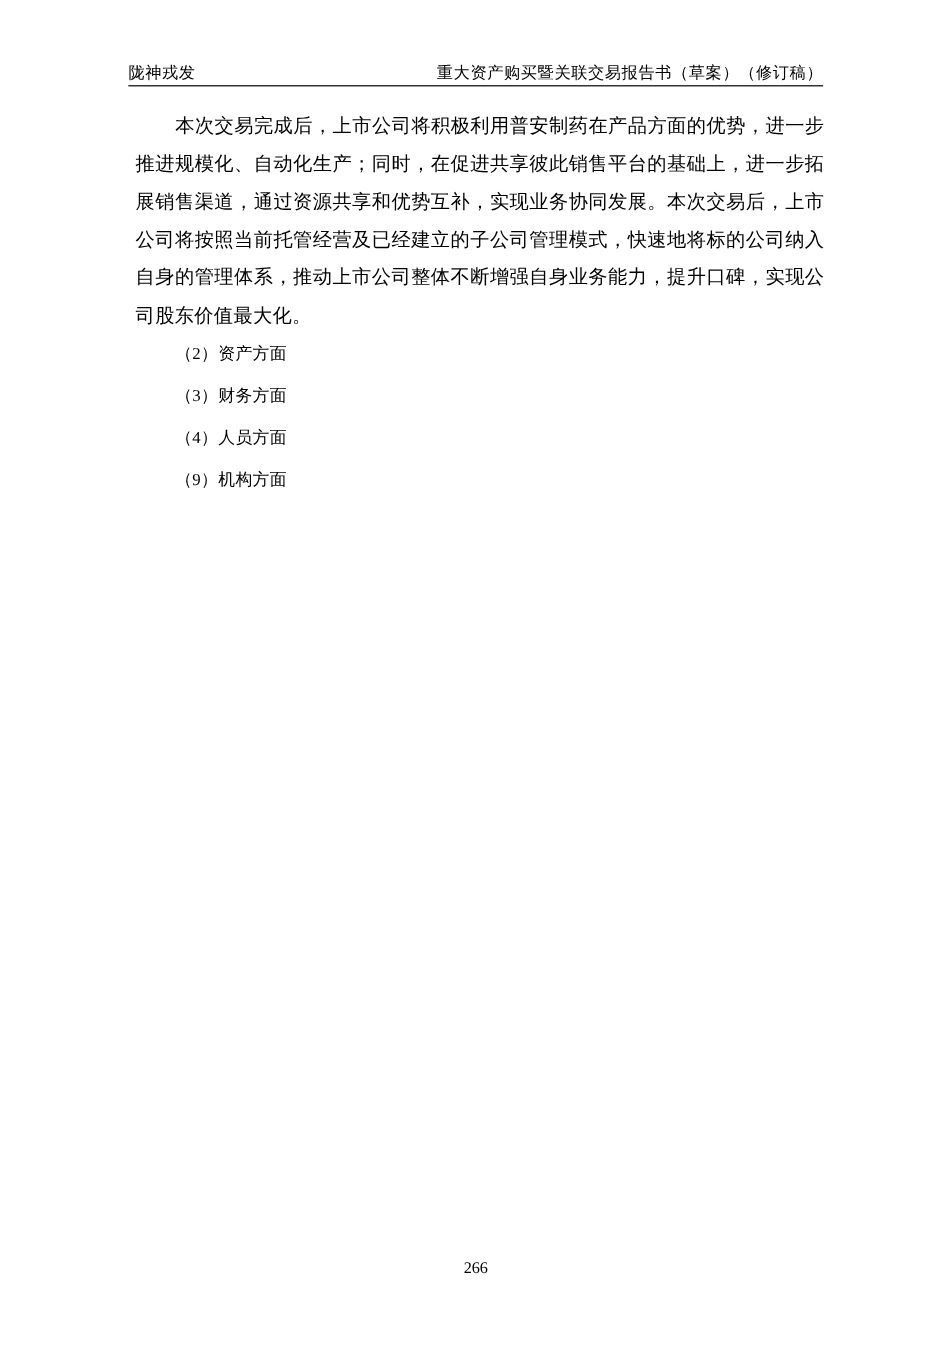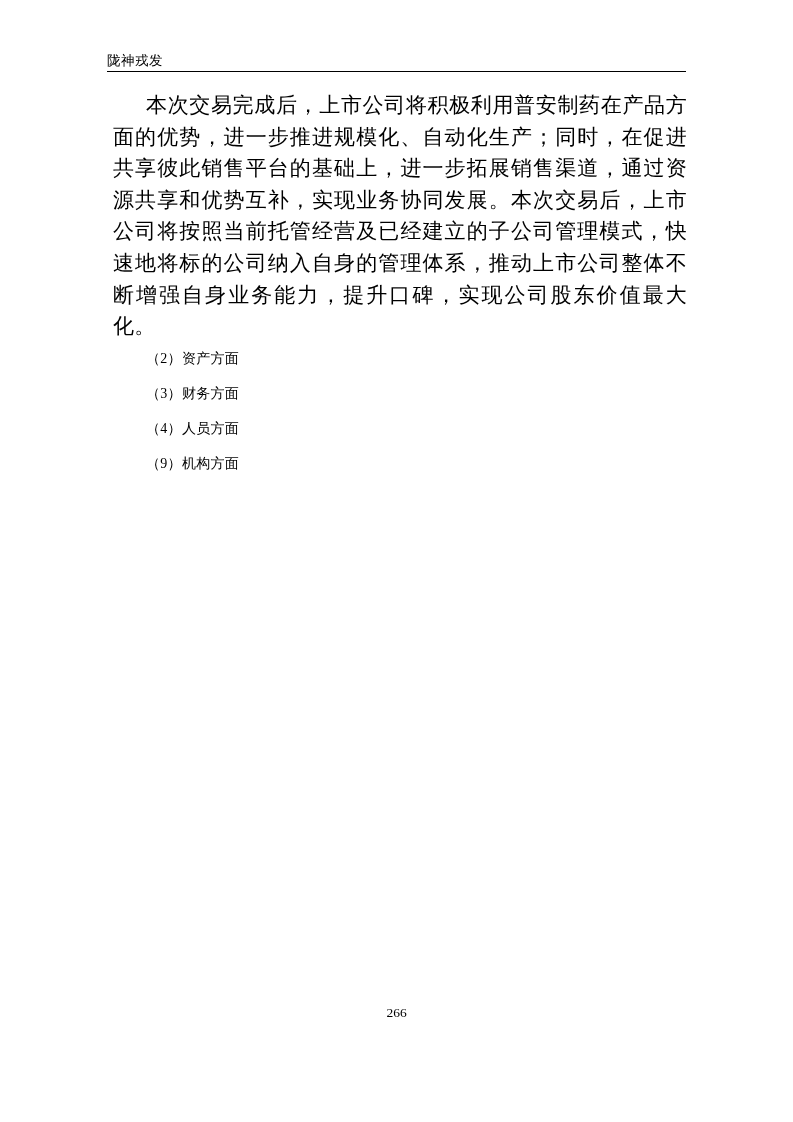--- a/index.html
+++ b/index.html
@@ -39,51 +39,52 @@
     letter-spacing: 0.5px;
   }
   .doc-body {
     position: absolute;
     left: 113px;
     top: 90px;
     width: 574px;
   }
   .para {
     margin: 0;
-    font-size: 21px;
+    font-size: 16px;
     line-height: 31.6px;
     text-align: justify;
     text-indent: 33px;
     letter-spacing: 0.3px;
   }
   .heading {
     margin: 0 0 3.5px 0;
     font-size: 14px;
     line-height: 31.6px;
     text-indent: 33px;
     letter-spacing: 0.3px;
     white-space: nowrap;
   }
   .doc-footer {
     position: absolute;
     left: 0;
-    top: 1004px;
+    top: 1048px;
     width: 793px;
     text-align: center;
     font-size: 13.5px;
     line-height: 18px;
   }
 </style>
 </head>
 <body>
 
 <div class="page">
 
   <header class="doc-header">
     <span>陇神戎发</span>
+    <span>重大资产购买暨关联交易报告书（草案）（修订稿）</span>
   </header>
 
   <main class="doc-body">
     <p class="para">本次交易完成后，上市公司将积极利用普安制药在产品方面的优势，进一步推进规模化、自动化生产；同时，在促进共享彼此销售平台的基础上，进一步拓展销售渠道，通过资源共享和优势互补，实现业务协同发展。本次交易后，上市公司将按照当前托管经营及已经建立的子公司管理模式，快速地将标的公司纳入自身的管理体系，推动上市公司整体不断增强自身业务能力，提升口碑，实现公司股东价值最大化。</p>
     <p class="heading">（2）资产方面</p>
     <p class="heading">（3）财务方面</p>
     <p class="heading">（4）人员方面</p>
     <p class="heading">（9）机构方面</p>
   </main>
 

